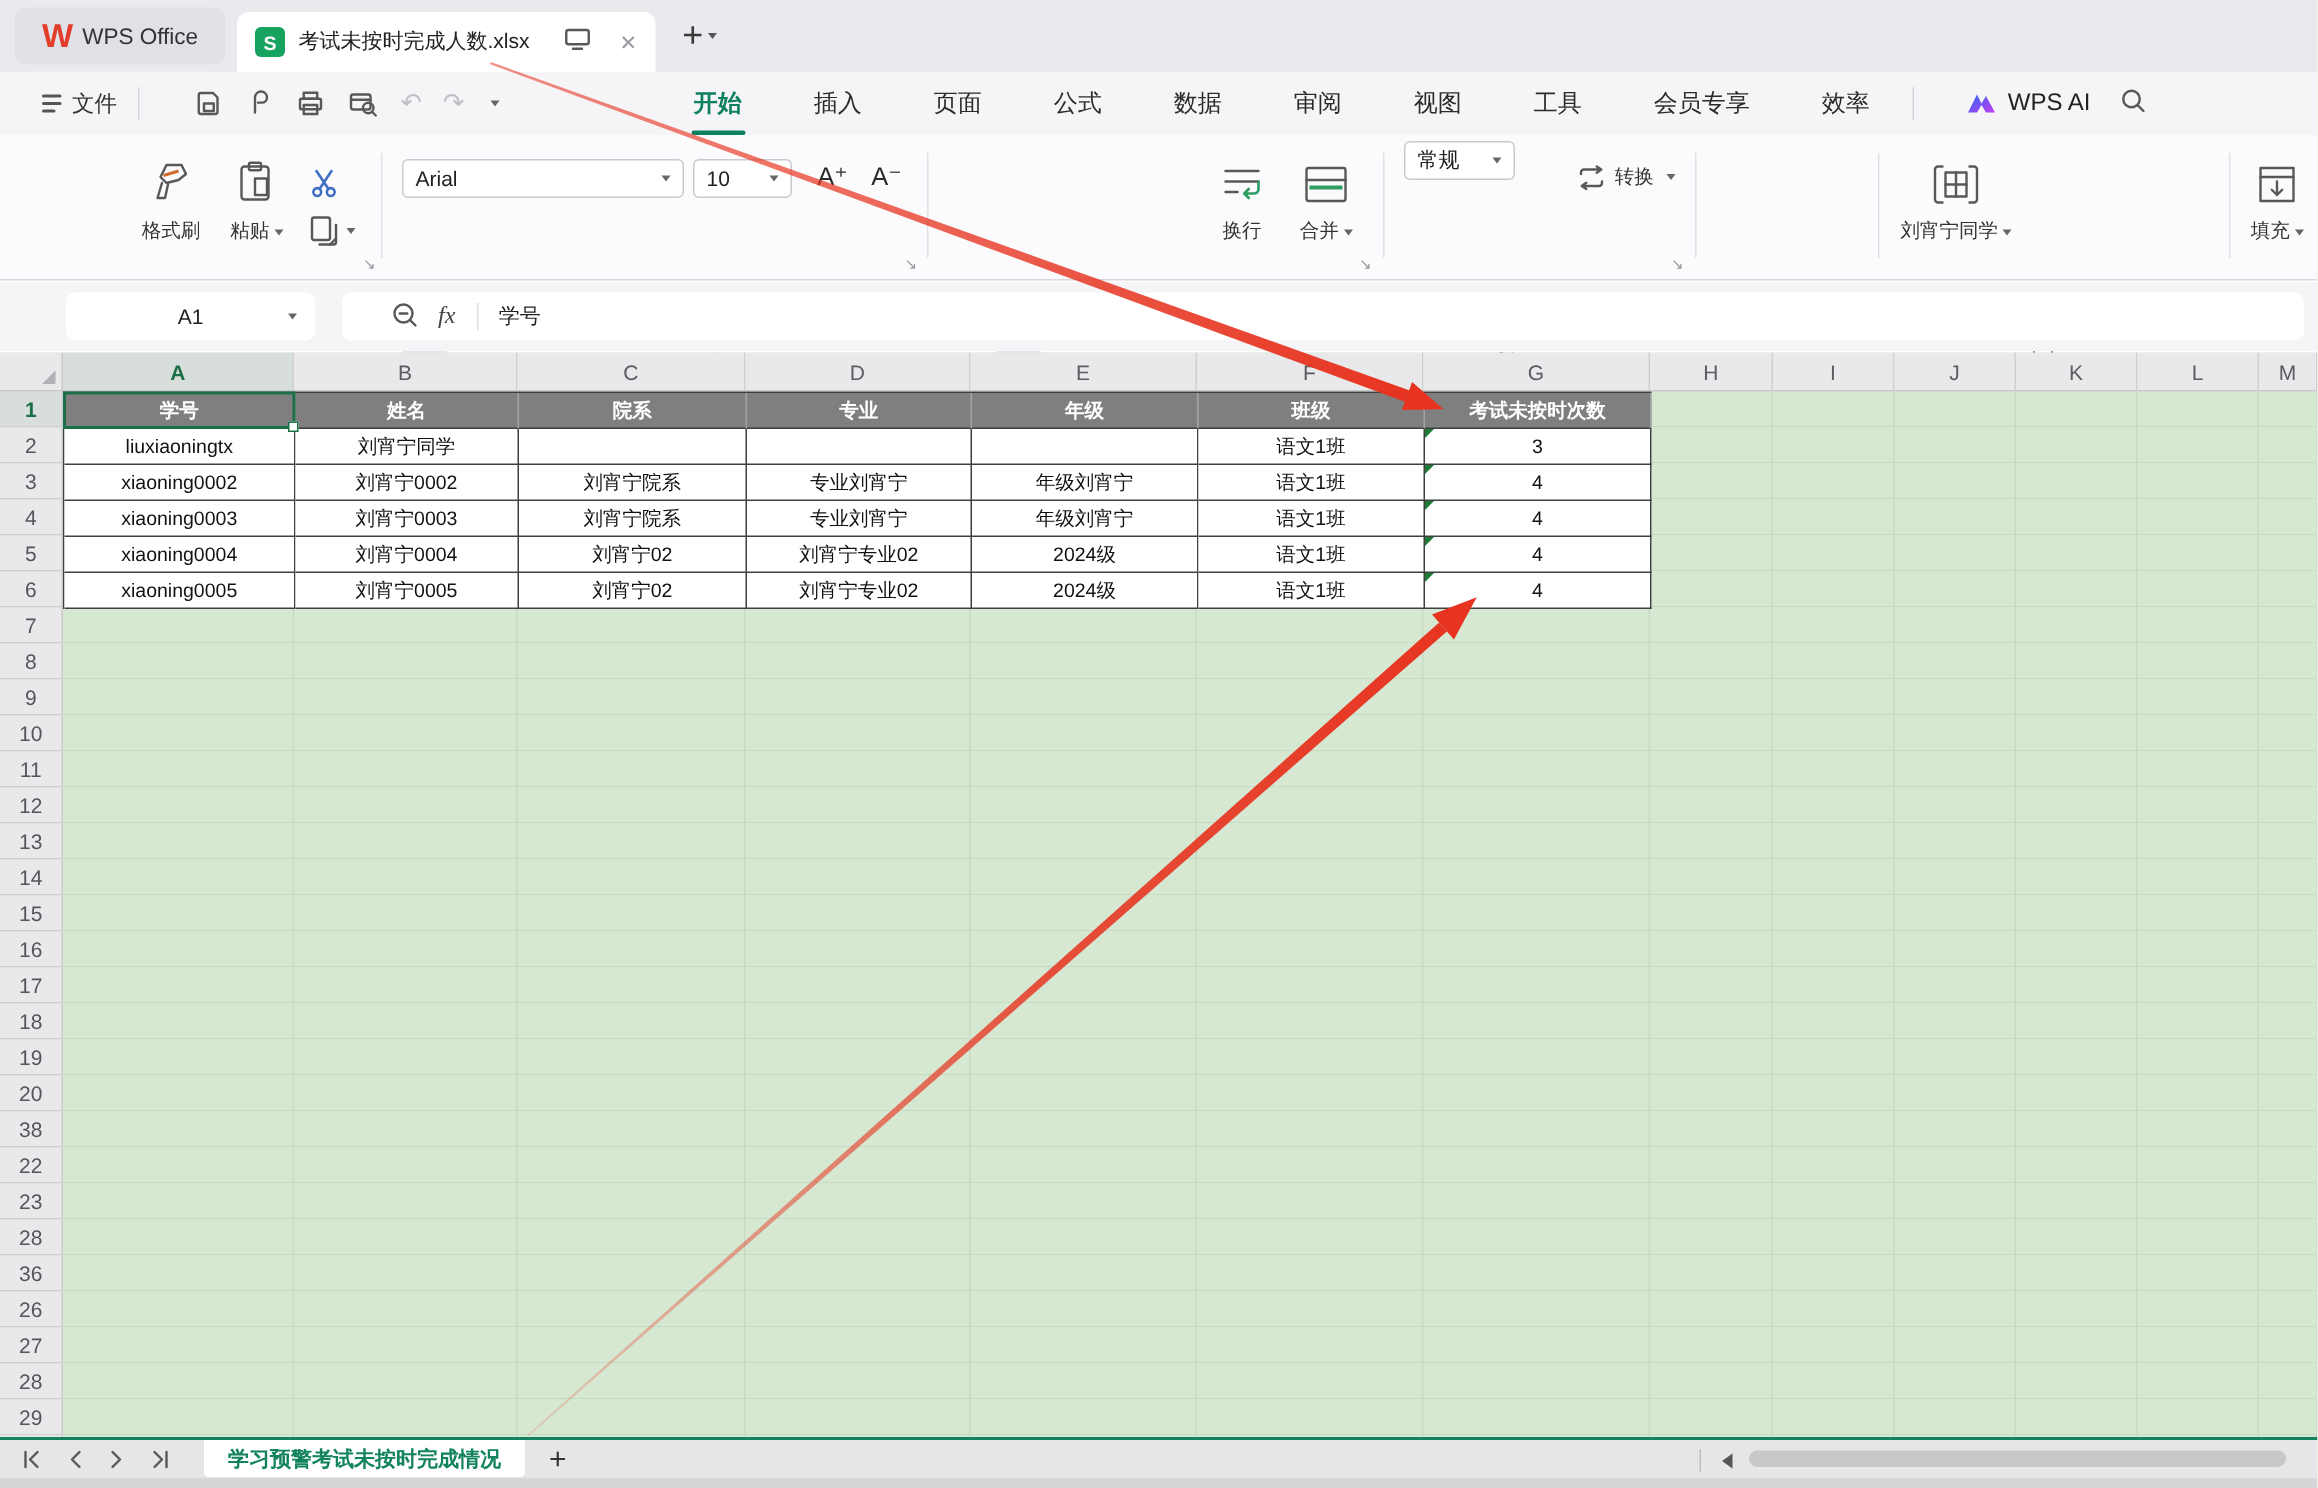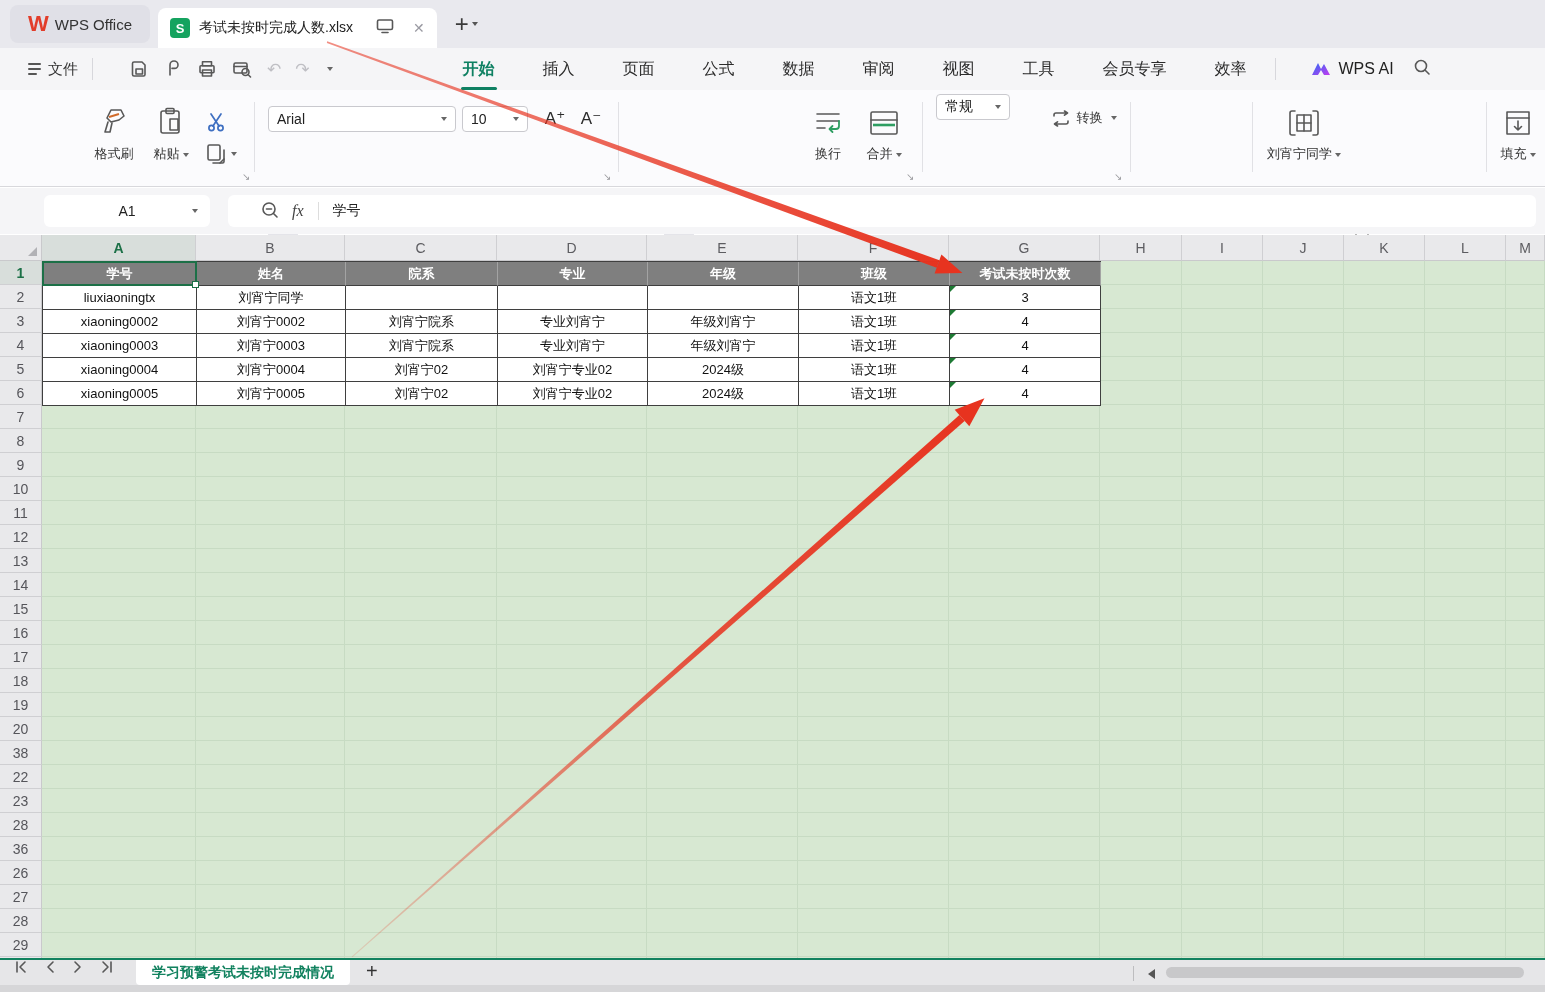--- a/index.html
+++ b/index.html
@@ -84,21 +84,21 @@
   .gvline { position:absolute; top:0; bottom:0; width:1px; background:#c7dbc3; }
   .sheet-table { position:absolute; left:42px; top:26px; z-index:5; border-left:1px solid #3f3f3f; border-top:1px solid #3f3f3f; background:#fff; }
   .trow { display:flex; }
   .tcell { height:24px; border-right:1px solid #3f3f3f; border-bottom:1px solid #3f3f3f; display:flex; align-items:center; justify-content:center; font-size:13px; color:#111; background:#fff; position:relative; overflow:hidden; }
   .trow.hd .tcell { background:#7f7f7f; color:#fff; font-weight:bold; border-right:1px solid #a3a3a3; border-bottom:1px solid #3f3f3f; }
   .eflag { position:absolute; left:0; top:0; width:0; height:0; border-top:6px solid #1e7a34; border-right:6px solid transparent; }
   .selbox { position:absolute; z-index:7; border:2.5px solid #1c7047; }
   .fillhandle { position:absolute; right:-4px; bottom:-4px; width:7px; height:7px; background:#fff; border:1.5px solid #1c7047; }
 
   
-  .sheetbar { position:absolute; left:0; top:958px; width:1545px; height:27px; background:#e6e6e8; border-top:2px solid #12825f; display:flex; align-items:flex-start; }
+  .sheetbar { position:absolute; left:0; top:958px; width:1545px; height:27px; background:#e6e6e8; border-top:2px solid #12825f; display:flex; align-items:flex-end; }
   .navbtns { display:flex; align-items:center; gap:16px; margin-left:14px; }
   .stab { height:25px; background:#fff; display:flex; align-items:center; padding:0 16px; margin-left:22px; color:#12825f; font-weight:bold; font-size:14px; border-radius:0 0 4px 4px; }
   .addsheet { font-size:20px; color:#333; margin-left:16px; }
   .hs-div { position:absolute; left:1133px; top:6px; width:1px; height:15px; background:#bdbdbf; }
   .hs-arrow { position:absolute; left:1148px; top:9px; width:0; height:0; border-top:5px solid transparent; border-bottom:5px solid transparent; border-right:7px solid #555; }
   .hs-thumb { position:absolute; left:1166px; top:7px; width:358px; height:11px; background:#c8c8ca; border-radius:6px; }
   .statusstrip { position:absolute; left:0; top:985px; width:1545px; height:7px; background:#d6d6d8; }
 
   
   #overlay { position:absolute; left:0; top:0; width:1545px; height:992px; z-index:50; pointer-events:none; }

